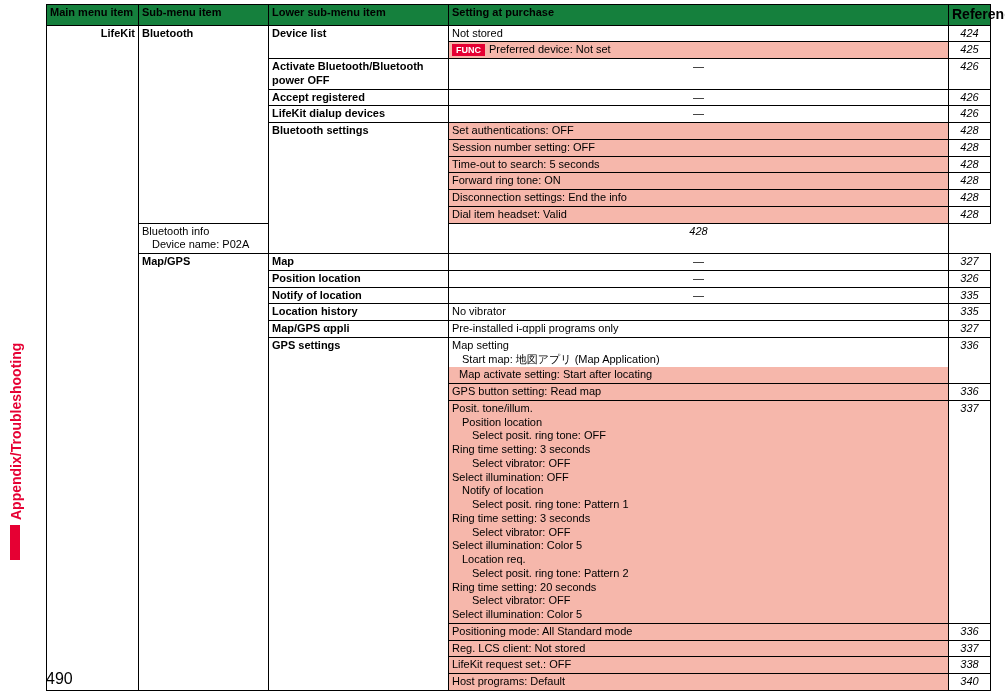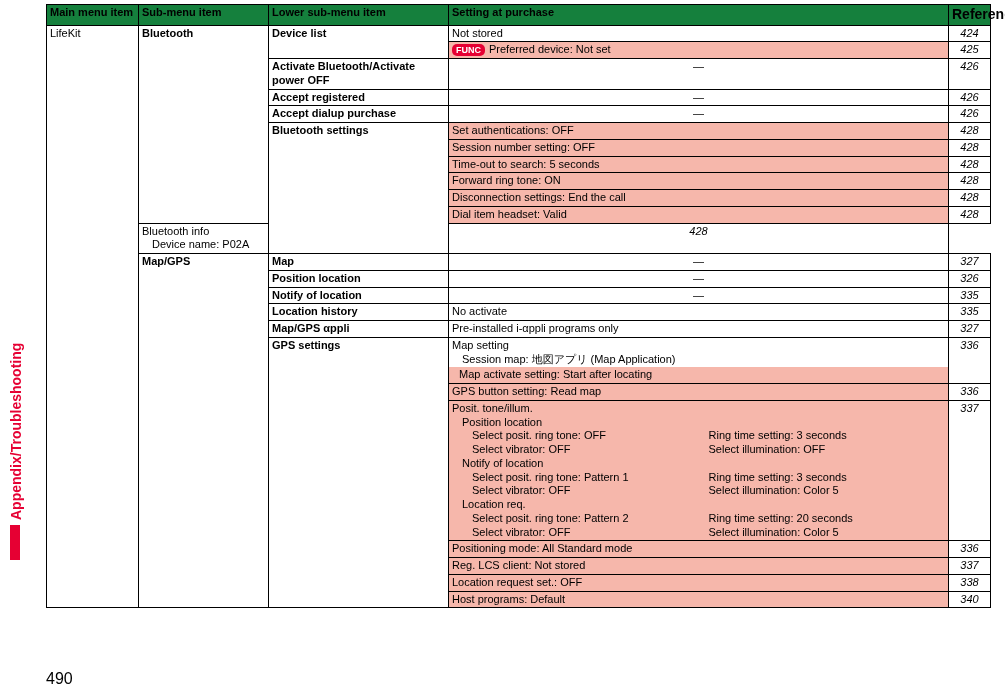--- a/index.html
+++ b/index.html
@@ -62,43 +62,44 @@
     font-weight: bold;
     text-align: left;
     font-size: 11px;
   }
   th.ref-col { font-size: 14px; }
   .col-main { width: 92px; }
   .col-sub { width: 130px; }
   .col-lower { width: 180px; }
   .col-setting { }
   .col-ref { width: 42px; }
-  .main-cell { font-weight: normal; text-align: left; }
+  .main-cell { font-weight: bold; text-align: right; }
   .sub-cell { font-weight: bold; }
   .lower-cell { font-weight: bold; }
   .ref-cell { text-align: center; font-style: italic; }
   .highlight { background: #f6b7ab; }
   .center { text-align: center; }
   .setting-cell { padding: 0; margin-top: 33px; }
   .setting-inner { padding: 1px 3px; }
   .two-col {
     display: flex;
     width: 100%;
+    flex-direction: column;
   }
   .two-col > div { flex: 1; }
   .indent1 { padding-left: 10px; }
   .indent2 { padding-left: 20px; }
   .func-badge {
     display: inline-block;
     background: #e60033;
     color: #fff;
     font-size: 9px;
     font-weight: bold;
     padding: 0 4px;
-    border-radius: 5px;
+    border-radius: 0;
     margin-right: 4px;
     line-height: 12px;
     vertical-align: middle;
   }
   .page-num {
     position: absolute;
     left: 46px;
     top: 670px;
     font-size: 16px;
     text-align: right;
@@ -143,31 +144,31 @@
     </tr>
     <tr>
       <td class="setting-cell highlight">
             <div class="setting-inner">
         <span class="func-badge">FUNC</span><span>Preferred device: Not set</span>
       </div>
           </td>
       <td class="ref-cell">425</td>
     </tr>
     <tr>
-      <td class="lower-cell">Activate Bluetooth/Activate power OFF</td>
+      <td class="lower-cell">Activate Bluetooth/Bluetooth power OFF</td>
       <td class="center">―</td>
       <td class="ref-cell">426</td>
     </tr>
     <tr>
       <td class="lower-cell">Accept registered</td>
       <td class="center">―</td>
       <td class="ref-cell">426</td>
     </tr>
     <tr>
-      <td class="lower-cell">Accept dialup purchase</td>
+      <td class="lower-cell">LifeKit dialup devices</td>
       <td class="center">―</td>
       <td class="ref-cell">426</td>
     </tr>
     <tr>
       <td rowspan="7" class="lower-cell">Bluetooth settings</td>
       <td class="setting-cell highlight">
             <div class="setting-inner">Set authentications: OFF</div>
           </td>
       <td class="ref-cell">428</td>
     </tr>
@@ -184,21 +185,21 @@
       <td class="ref-cell">428</td>
     </tr>
     <tr>
       <td class="setting-cell highlight">
             <div class="setting-inner">Forward ring tone: ON</div>
           </td>
       <td class="ref-cell">428</td>
     </tr>
     <tr>
       <td class="setting-cell highlight">
-            <div class="setting-inner">Disconnection settings: End the call</div>
+            <div class="setting-inner">Disconnection settings: End the info</div>
           </td>
       <td class="ref-cell">428</td>
     </tr>
     <tr>
       <td class="setting-cell highlight">
             <div class="setting-inner">Dial item headset: Valid</div>
           </td>
       <td class="ref-cell">428</td>
     </tr>
     <tr>
@@ -222,34 +223,34 @@
       <td class="center">―</td>
       <td class="ref-cell">326</td>
     </tr>
     <tr>
       <td class="lower-cell">Notify of location</td>
       <td class="center">―</td>
       <td class="ref-cell">335</td>
     </tr>
     <tr>
       <td class="lower-cell">Location history</td>
-      <td>No activate</td>
+      <td>No vibrator</td>
       <td class="ref-cell">335</td>
     </tr>
     <tr>
       <td class="lower-cell">Map/GPS αppli</td>
       <td>Pre-installed i-αppli programs only</td>
       <td class="ref-cell">327</td>
     </tr>
     <tr>
       <td rowspan="8" class="lower-cell">GPS settings</td>
       <td class="setting-cell">
         <div class="setting-inner">
           <div>Map setting</div>
-          <div class="indent1">Session map: 地図アプリ (Map Application)</div>
+          <div class="indent1">Start map: 地図アプリ (Map Application)</div>
         </div>
         <div class="setting-inner highlight indent1">Map activate setting: Start after locating</div>
       </td>
       <td class="ref-cell">336</td>
     </tr>
     <tr>
       <td class="setting-cell highlight">
             <div class="setting-inner">GPS button setting: Read map</div>
           </td>
       <td class="ref-cell">336</td>
@@ -296,21 +297,21 @@
       <td class="ref-cell">336</td>
     </tr>
     <tr>
       <td class="setting-cell highlight">
             <div class="setting-inner">Reg. LCS client: Not stored</div>
           </td>
       <td class="ref-cell">337</td>
     </tr>
     <tr>
       <td class="setting-cell highlight">
-            <div class="setting-inner">Location request set.: OFF</div>
+            <div class="setting-inner">LifeKit request set.: OFF</div>
           </td>
       <td class="ref-cell">338</td>
     </tr>
     <tr>
       <td class="setting-cell highlight">
             <div class="setting-inner">Host programs: Default</div>
           </td>
       <td class="ref-cell">340</td>
     </tr>
   </tbody>

